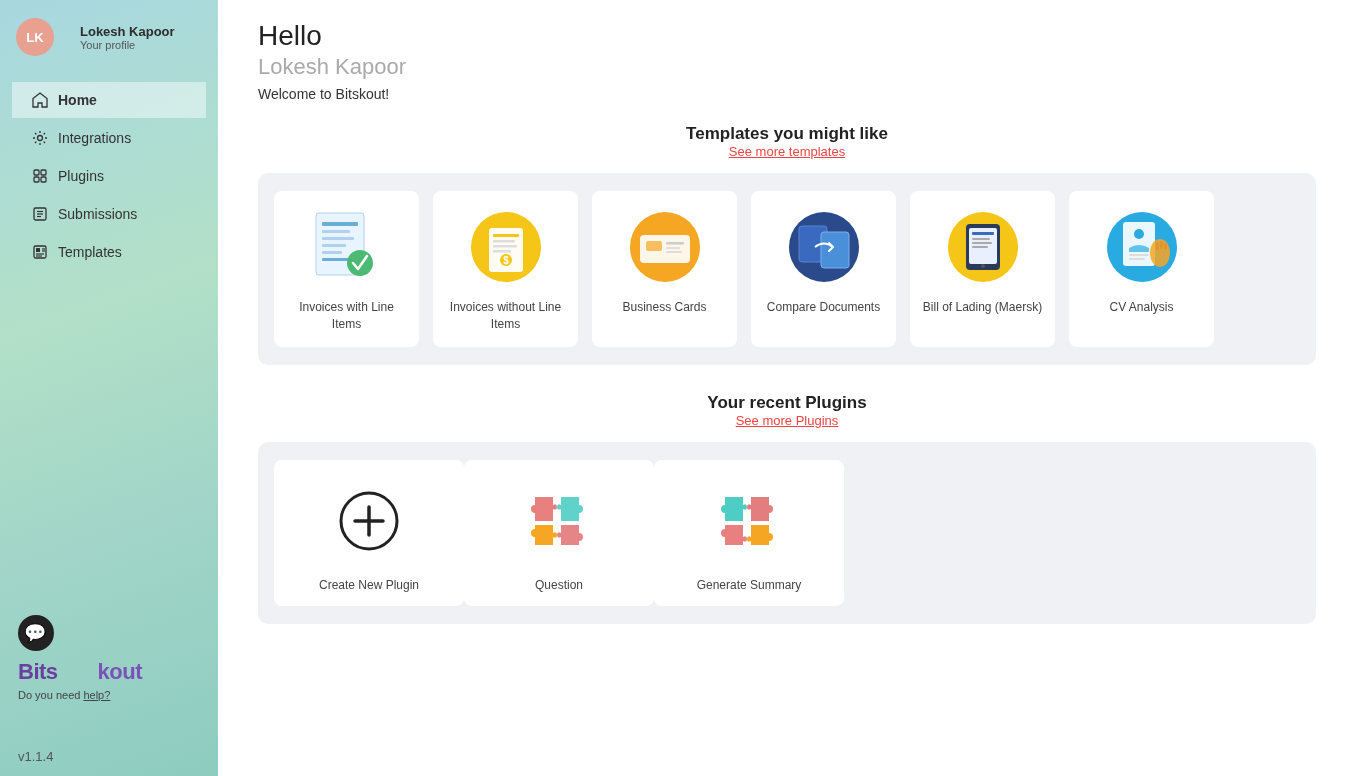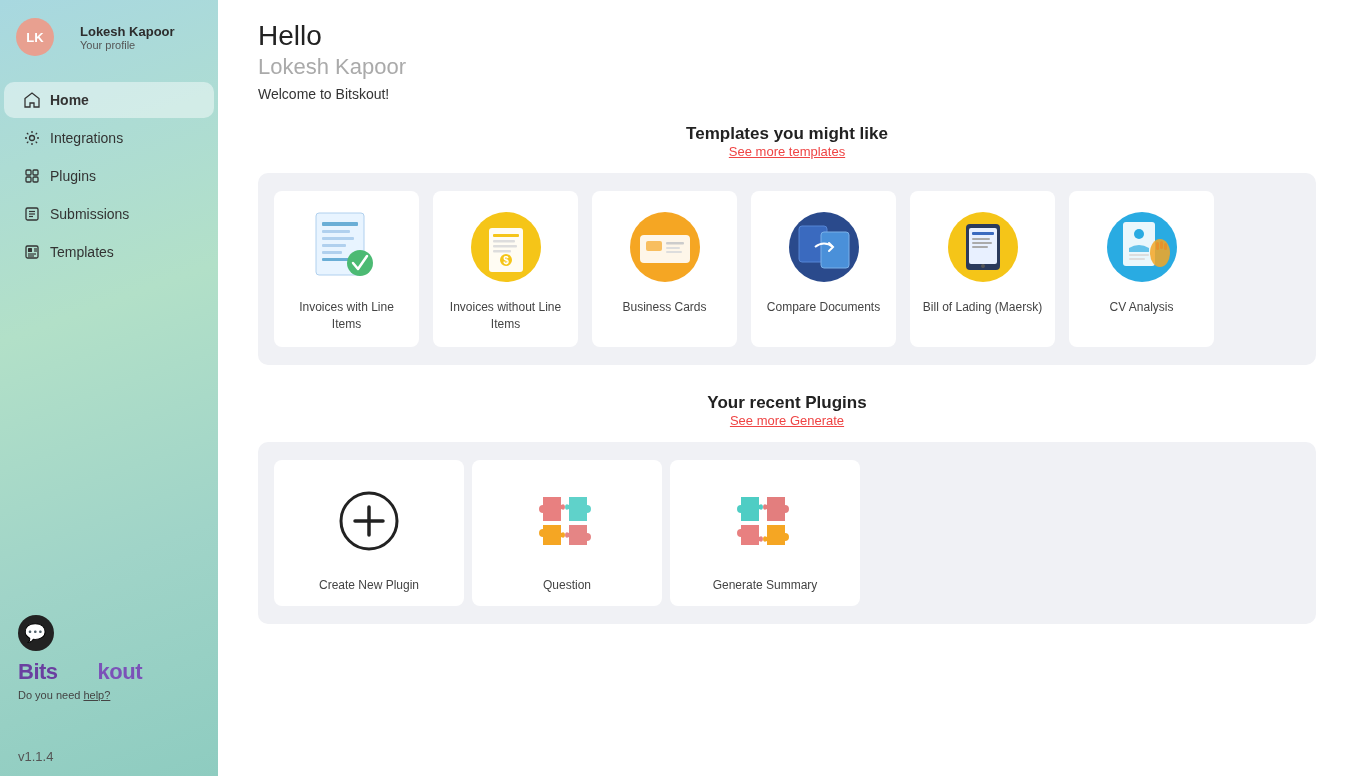--- a/index.html
+++ b/index.html
@@ -31,22 +31,22 @@
     }
     .profile-info .name { font-size: 13px; font-weight: 600; color: #2d2d2d; }
     .profile-info .sub { font-size: 11px; color: #555; }
 
     .sidebar-nav { display: flex; flex-direction: column; gap: 2px; padding: 8px 0; }
     .nav-item {
       display: flex; align-items: center; gap: 10px;
       padding: 10px 20px;
       font-size: 14px; color: #333;
       cursor: pointer;
-      border-radius: 10px;
-      margin: 0 4px;
+      border-radius: 0;
+      margin: 0 12px;
       transition: background 0.15s;
     }
     .nav-item.active { background: rgba(255,255,255,0.45); font-weight: 600; }
     .nav-icon { font-size: 16px; color: #444; }
 
     .sidebar-bottom {
       margin-top: auto;
       padding: 16px 18px 12px 18px;
     }
     .help-text { font-size: 11px; color: #444; margin-top: 4px; }
@@ -104,21 +104,21 @@
     }
     .template-icon { width: 80px; height: 80px; margin-bottom: 12px; display: flex; align-items: center; justify-content: center; }
     .template-label { font-size: 12px; color: #444; text-align: center; line-height: 1.4; }
 
     
     .plugins-container {
       background: #f0f1f5;
       border-radius: 10px;
       padding: 18px 16px;
     }
-    .plugins-grid { display: flex; gap: 8px; flex-wrap: nowrap; }
+    .plugins-grid { display: flex; gap: 0; flex-wrap: nowrap; }
     .plugin-card {
       background: #fff;
       border-radius: 8px;
       padding: 16px 12px 14px 12px;
       display: flex; flex-direction: column; align-items: center;
       min-width: 180px; max-width: 200px;
       flex: 0 0 190px;
       cursor: pointer;
       transition: box-shadow 0.15s;
     }
@@ -318,21 +318,21 @@
           </svg>
         </div>
         <span class="template-label">CV Analysis</span>
       </div>
 
     </div>
   </div>
 
   <div class="section-header">
     <span class="section-title">Your recent Plugins</span>
-    <span class="see-more">See more Generate</span>
+    <span class="see-more">See more Plugins</span>
   </div>
 
   <div class="plugins-container">
     <div class="plugins-grid">
 
       <div class="plugin-card">
         <div class="plugin-icon">
           <svg width="80" height="80" viewBox="0 0 80 80">
             <circle cx="40" cy="40" r="28" stroke="#222" stroke-width="3" fill="none"></circle>
             <line x1="40" y1="26" x2="40" y2="54" stroke="#222" stroke-width="3.5" stroke-linecap="round"></line>

